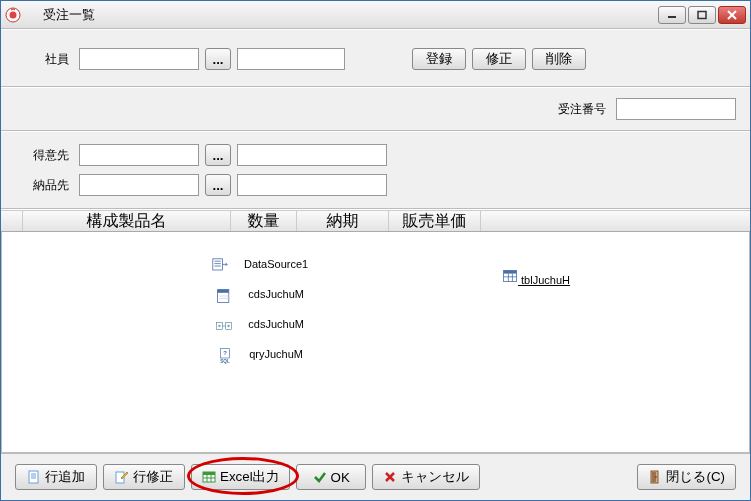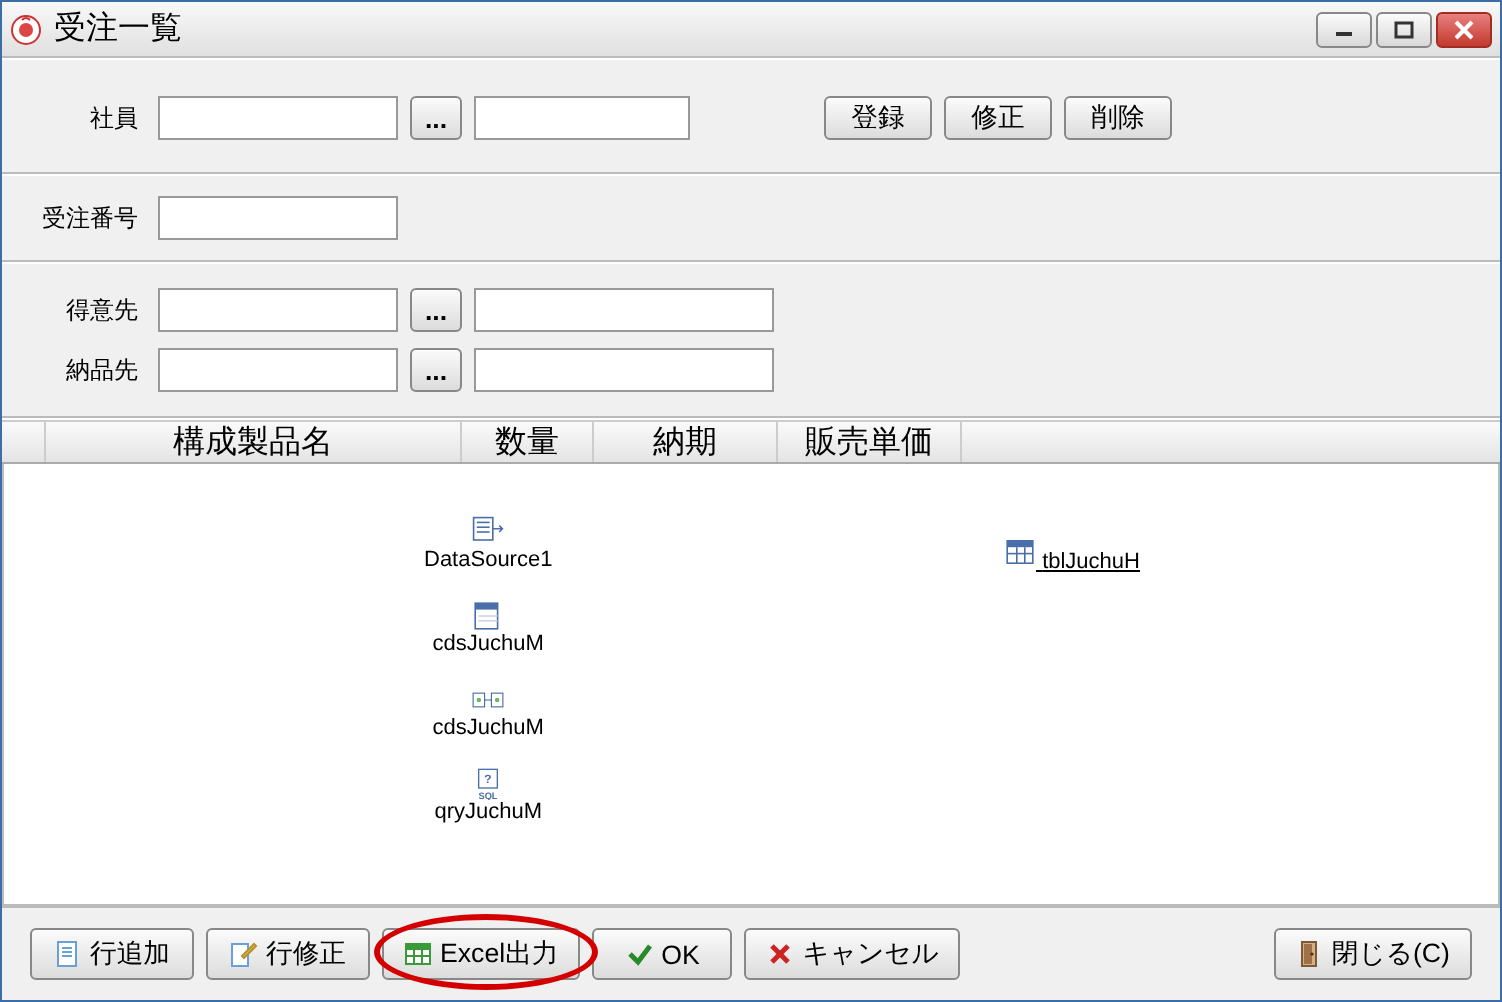--- a/index.html
+++ b/index.html
@@ -25,21 +25,21 @@
     border-bottom: 1px solid #bbb;
     display: flex;
     align-items: center;
     padding: 0 4px;
   }
   .titlebar .app-icon {
     width: 16px; height: 16px;
     margin-right: 6px;
     display: flex; align-items: center; justify-content: center;
   }
-  .titlebar .title { flex: 1; font-size: 16px; }
+  .titlebar .title { flex: 1; font-size: 13px; margin-left: 16px; }
   .win-buttons { display: flex; gap: 2px; }
   .win-btn {
     width: 28px; height: 18px;
     border: 1px solid #888;
     border-radius: 3px;
     background: linear-gradient(#fbfbfb, #d8d8d8);
     display: flex; align-items: center; justify-content: center;
     font-size: 10px;
     cursor: pointer;
   }
@@ -138,21 +138,21 @@
 
   .design-icons {
     position:absolute;
     left: 210px;
     top: 26px;
     display:flex;
     flex-direction:column;
     gap: 14px;
     align-items:center;
   }
-  .design-icons .ditem { display:flex; flex-direction:column; align-items:center; gap:0; font-size:11px;}
+  .design-icons .ditem { display:flex; gap:16px; font-size:11px;}
   .design-icons2 {
     position:absolute;
     left: 500px;
     top: 36px;
     display:flex; flex-direction:column; align-items:flex-end; gap:2px; font-size:11px;text-decoration:underline;
   }
 
   .footer {
     border-top:1px solid #bbb;
     padding: 10px 14px;
@@ -224,21 +224,21 @@
         <button class="ellipsis-btn">...</button>
         <input class="txt" style="width: 108px;" value="">
       </div>
       <div class="btn-group" style="margin-right:150px;">
         <button class="btn">登録</button>
         <button class="btn">修正</button>
         <button class="btn">削除</button>
       </div>
     </div>
 
-    <div class="section" style="padding-top:10px;padding-bottom:10px;">
+    <div class="section" style="padding-top:10px;padding-bottom:10px;justify-content:flex-end;">
       <div class="field-row">
         <span class="lbl">受注番号</span>
         <input class="txt small" value="" style="">
       </div>
     </div>
 
     <div class="section" style="flex-direction:column; gap:8px; padding-top:12px;padding-bottom:12px;">
       <div class="field-row">
         <span class="lbl">得意先</span>
         <input class="txt small" value="" style="">

